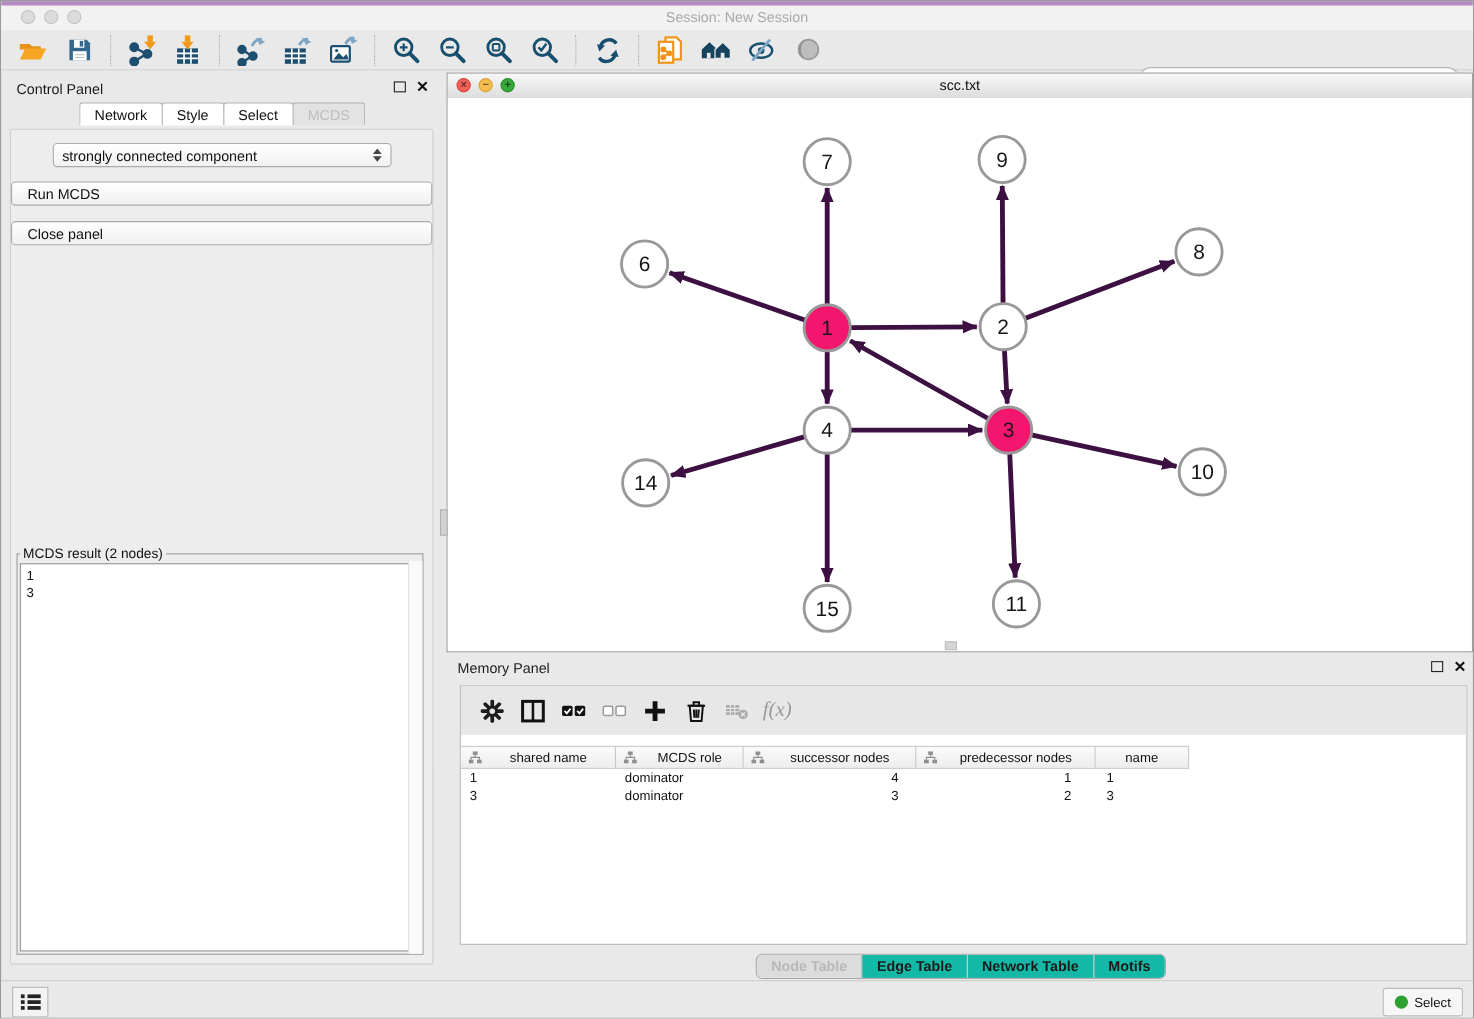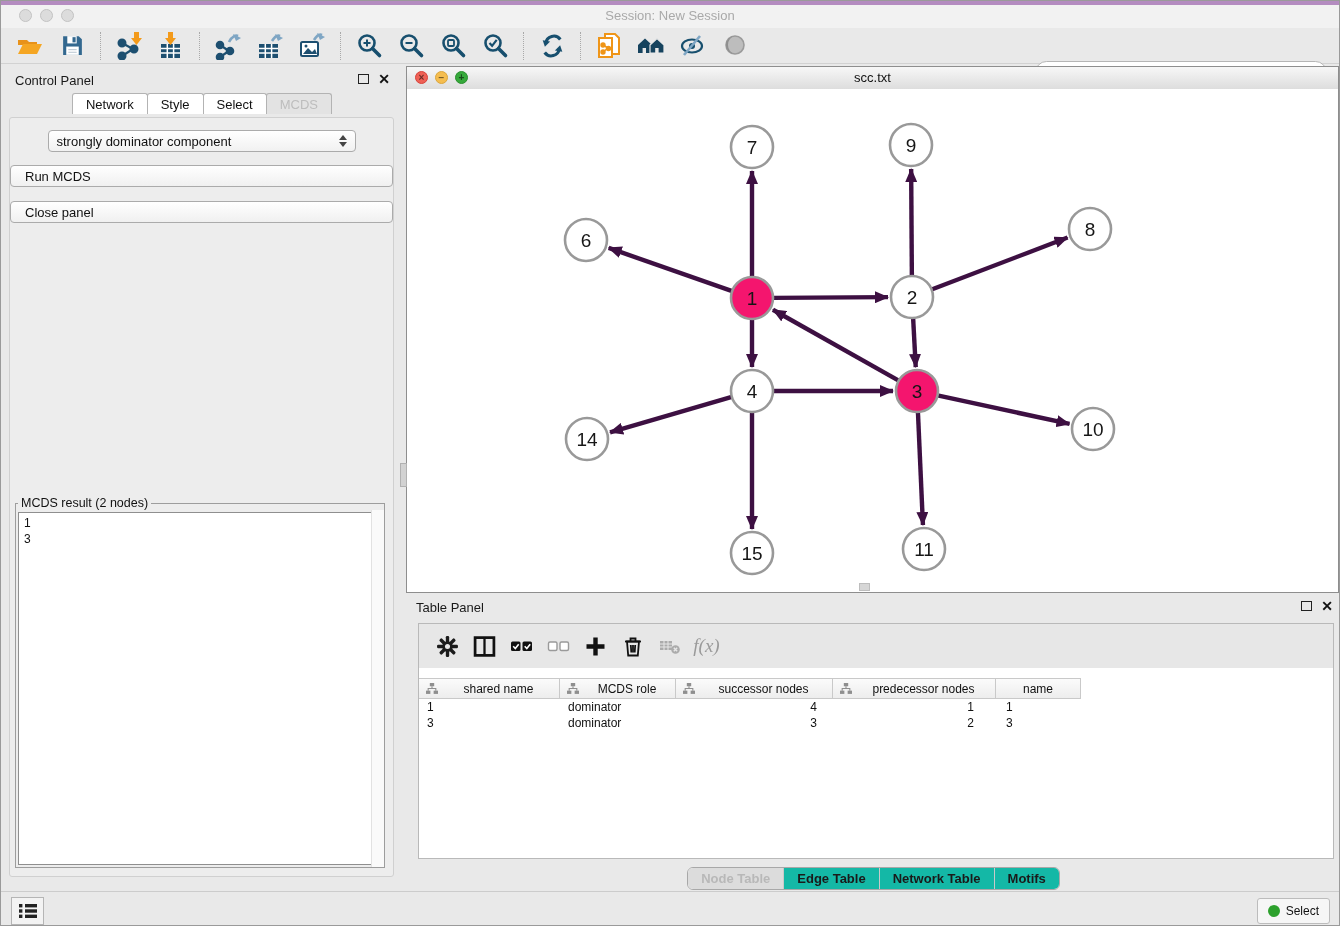--- a/index.html
+++ b/index.html
@@ -287,21 +287,21 @@
       </span>
     </div>
     <div class="cp-tabs">
       <div class="cp-tab">Network</div>
       <div class="cp-tab">Style</div>
       <div class="cp-tab">Select</div>
       <div class="cp-tab active">MCDS</div>
     </div>
     <div class="cp-content">
       <div class="criterion">
-        <span class="ctext">strongly dominator component</span>
+        <span class="ctext">strongly connected component</span>
         <span class="spin">
             <span class="tri-up"></span>
             <span class="tri-dn"></span>
           </span>
       </div>
       <div class="cp-buttons">
         <button class="mac-btn">Run MCDS</button>
         <button class="mac-btn">Close panel</button>
       </div>
       <fieldset class="mcds-result">
@@ -391,21 +391,21 @@
             <text x="517" y="460" text-anchor="middle" dy="0.35em" font-family="&quot;Liberation Sans&quot;,sans-serif" font-size="19" fill="#161616">11</text>
           </g>
         </svg>
     </div>
     <div class="canvas-grip"></div>
   </div>
   <div class="pane-grip"></div>
 
   <div class="table-panel">
     <div class="cp-head">
-      <span class="ptitle" style="left:10px;">Table Panel</span>
+      <span class="ptitle" style="left:10px;">Memory Panel</span>
       <span class="panel-btns" style="right:8px;">
         <span class="float-btn"></span>
         <span class="close-btn">✕</span>
       </span>
     </div>
     <div class="tp-box">
       <div class="tp-toolbar">
         <div class="tp-btn">
           <svg width="23" height="23" viewBox="0 0 22 22">
             <g fill="#1c1c1c">

